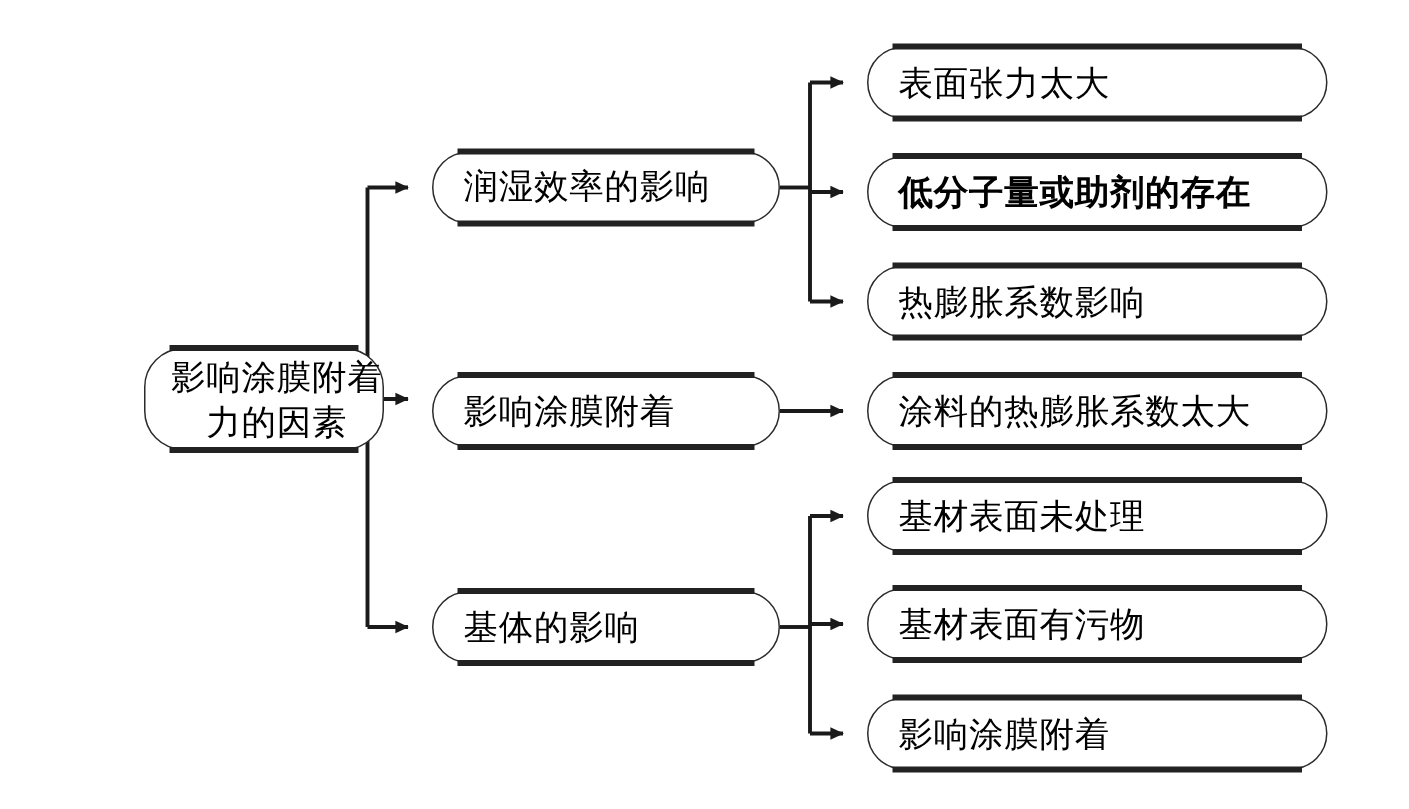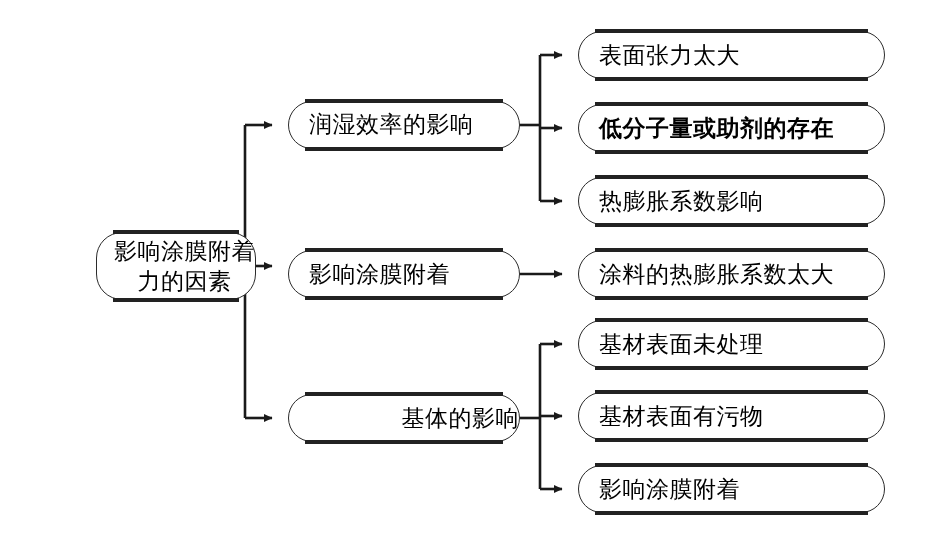--- a/index.html
+++ b/index.html
@@ -115,21 +115,21 @@
     <span class="bar-bottom"></span>
     <span class="node-label">润湿效率的影响</span>
   </div>
 
   <div class="node left-text" style="left:288px; top:250px; width:232px; height:48px;">
     <span class="bar-top"></span>
     <span class="bar-bottom"></span>
     <span class="node-label">影响涂膜附着</span>
   </div>
 
-  <div class="node left-text" style="left:288px; top:394px; width:232px; height:48px;justify-content:flex-end;">
+  <div class="node left-text" style="left:288px; top:394px; width:232px; height:48px;">
     <span class="bar-top"></span>
     <span class="bar-bottom"></span>
     <span class="node-label">基体的影响</span>
   </div>
 
   <div class="node left-text" style="left:578px; top:31px; width:307px; height:48px;">
     <span class="bar-top"></span>
     <span class="bar-bottom"></span>
     <span class="node-label">表面张力太大</span>
   </div>

